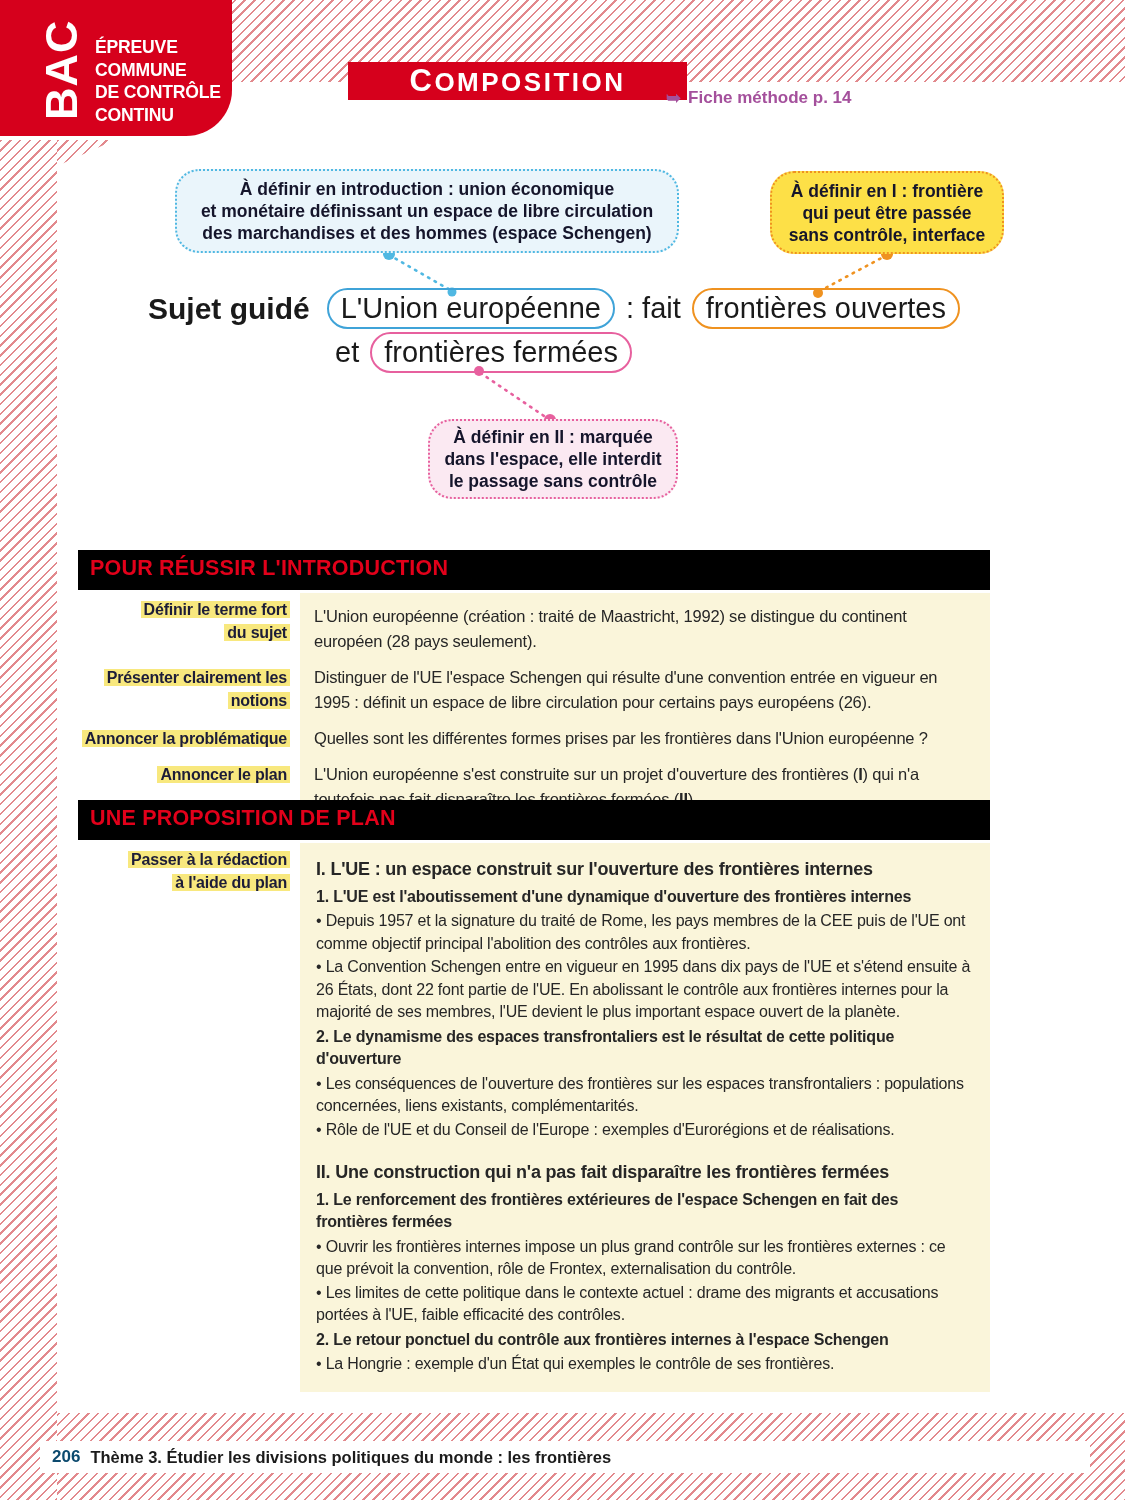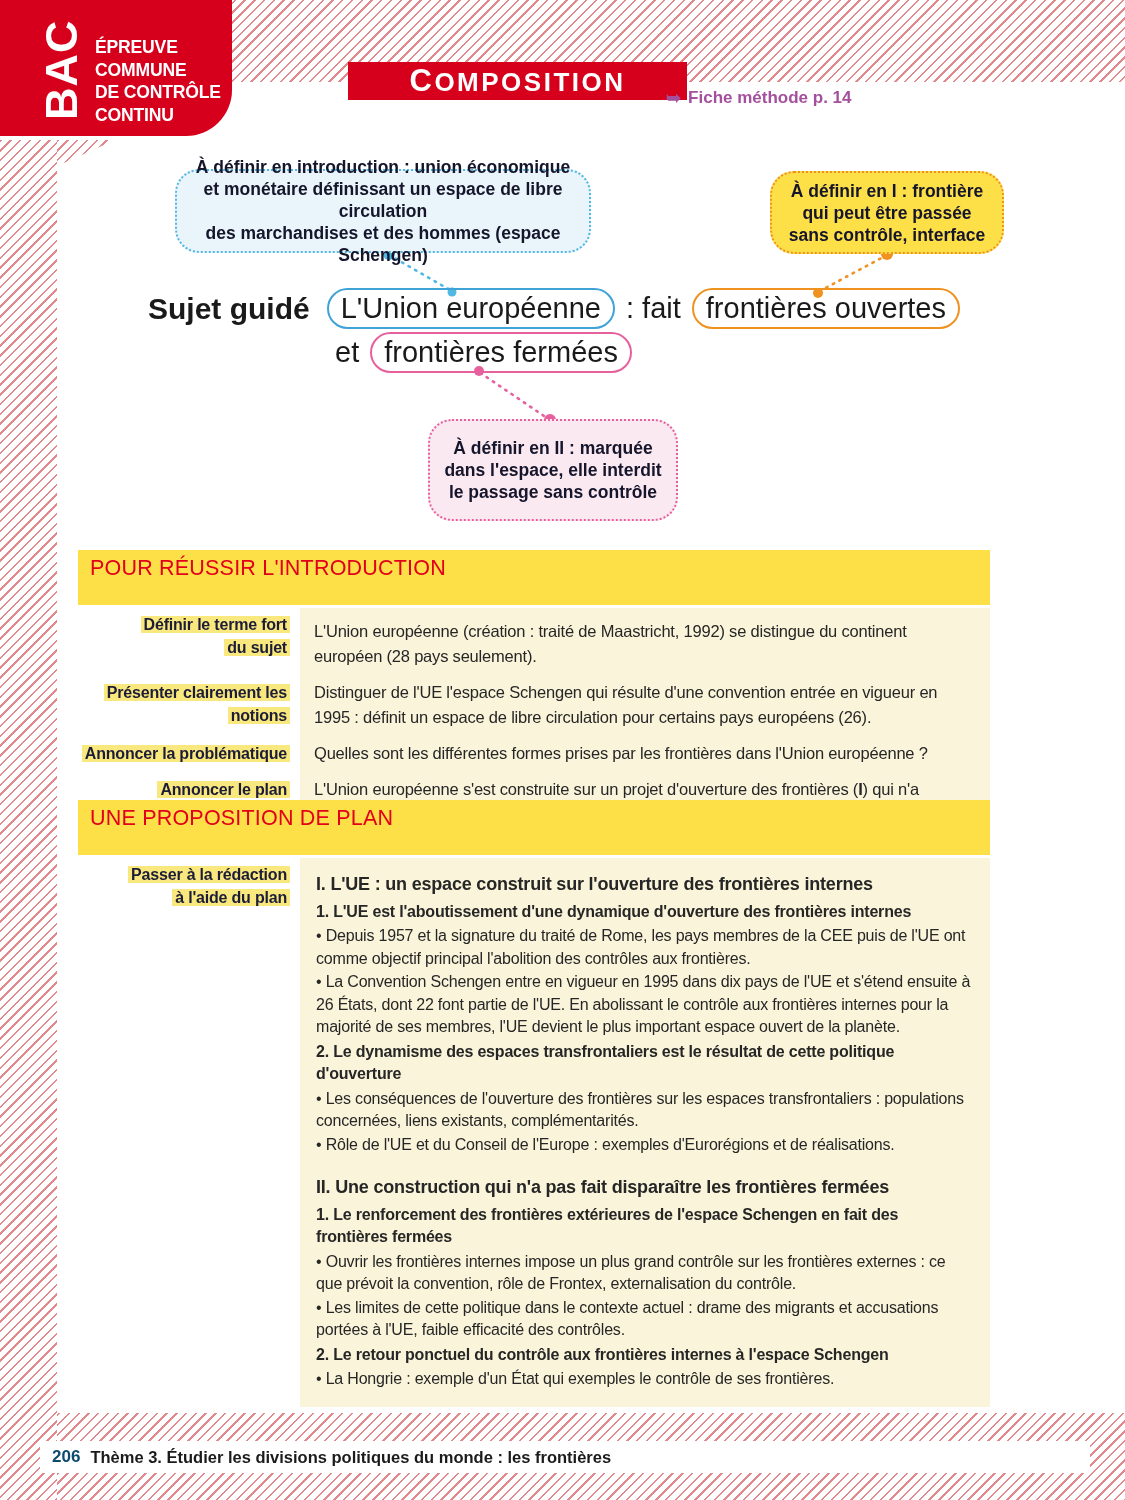--- a/index.html
+++ b/index.html
@@ -30,42 +30,42 @@
   .comp-banner::first-letter{font-size:31px;}
   .method-ref{position:absolute;left:666px;top:88px;display:flex;align-items:center;gap:7px;
               color:#a4509c;font-weight:bold;font-size:17px;z-index:2;}
   .method-arrow{font-size:18px;line-height:1;}
 
   
   .callout{position:absolute;box-sizing:border-box;border:2.5px dotted;border-radius:24px;
            display:flex;align-items:center;justify-content:center;text-align:center;
            font-weight:bold;font-size:17.5px;line-height:22px;color:#15152b;
            white-space:pre-line;padding:6px 10px;z-index:2;}
-  .callout-intro{left:175px;top:169px;width:416px;height:84px;border-color:#50b8e2;background:#eaf5fb;}
+  .callout-intro{left:175px;top:169px;width:504px;height:84px;border-color:#50b8e2;background:#eaf5fb;}
   .callout-one{left:770px;top:171px;width:234px;height:83px;border-color:#ef9220;background:#fde047;}
-  .callout-two{left:428px;top:419px;width:250px;height:102px;border-color:#e7609e;background:#fbe9f2;}
+  .callout-two{left:428px;top:419px;width:250px;height:80px;border-color:#e7609e;background:#fbe9f2;}
 
   .connectors{position:absolute;left:0;top:0;z-index:1;pointer-events:none;}
 
   
   .title-block{position:absolute;left:148px;top:288px;width:900px;z-index:2;color:#1a1a1a;}
   .title-line{display:flex;align-items:center;gap:11px;font-size:29px;}
   .kicker{font-weight:bold;font-size:30px;margin-right:6px;white-space:nowrap;}
   .tbox{border:2.5px solid;border-radius:22px;padding:0 12px;line-height:37px;white-space:nowrap;}
   .tbox.blue{border-color:#3fa3d8;}
   .tbox.orange{border-color:#ef9220;}
   .tbox.pink{border-color:#e7609e;}
   .title-line2{margin-top:3px;margin-left:187px;}
 
   
   .section{position:absolute;left:78px;width:912px;z-index:2;}
   .section-intro{top:550px;}
   .section-plan{top:800px;}
-  .sec-header{background:#fde047;color:#e2001a;font-weight:normal;font-size:21.5px;
-              padding:6px 12px 24px;letter-spacing:.2px;}
+  .sec-header{background:#000000;color:#e2001a;font-weight:bold;font-size:21.5px;
+              padding:6px 12px 9px;letter-spacing:.2px;}
   .sec-grid{display:grid;grid-template-columns:212px 1fr;column-gap:10px;margin-top:3px;}
   .lbl{text-align:right;font-weight:bold;font-size:16px;line-height:23px;color:#1c1c38;
        padding-top:5px;letter-spacing:-.2px;}
   .hl{background:#f8e87e;padding:0 3px;white-space:pre-line;
       -webkit-box-decoration-break:clone;box-decoration-break:clone;}
   .cell{background:#faf5da;padding:4px 14px 7px;font-size:16.5px;line-height:25px;color:#262626;
         letter-spacing:-.2px;}
   .cell.first{padding-top:11px;}
   .cell.last{padding-bottom:14px;}
 

